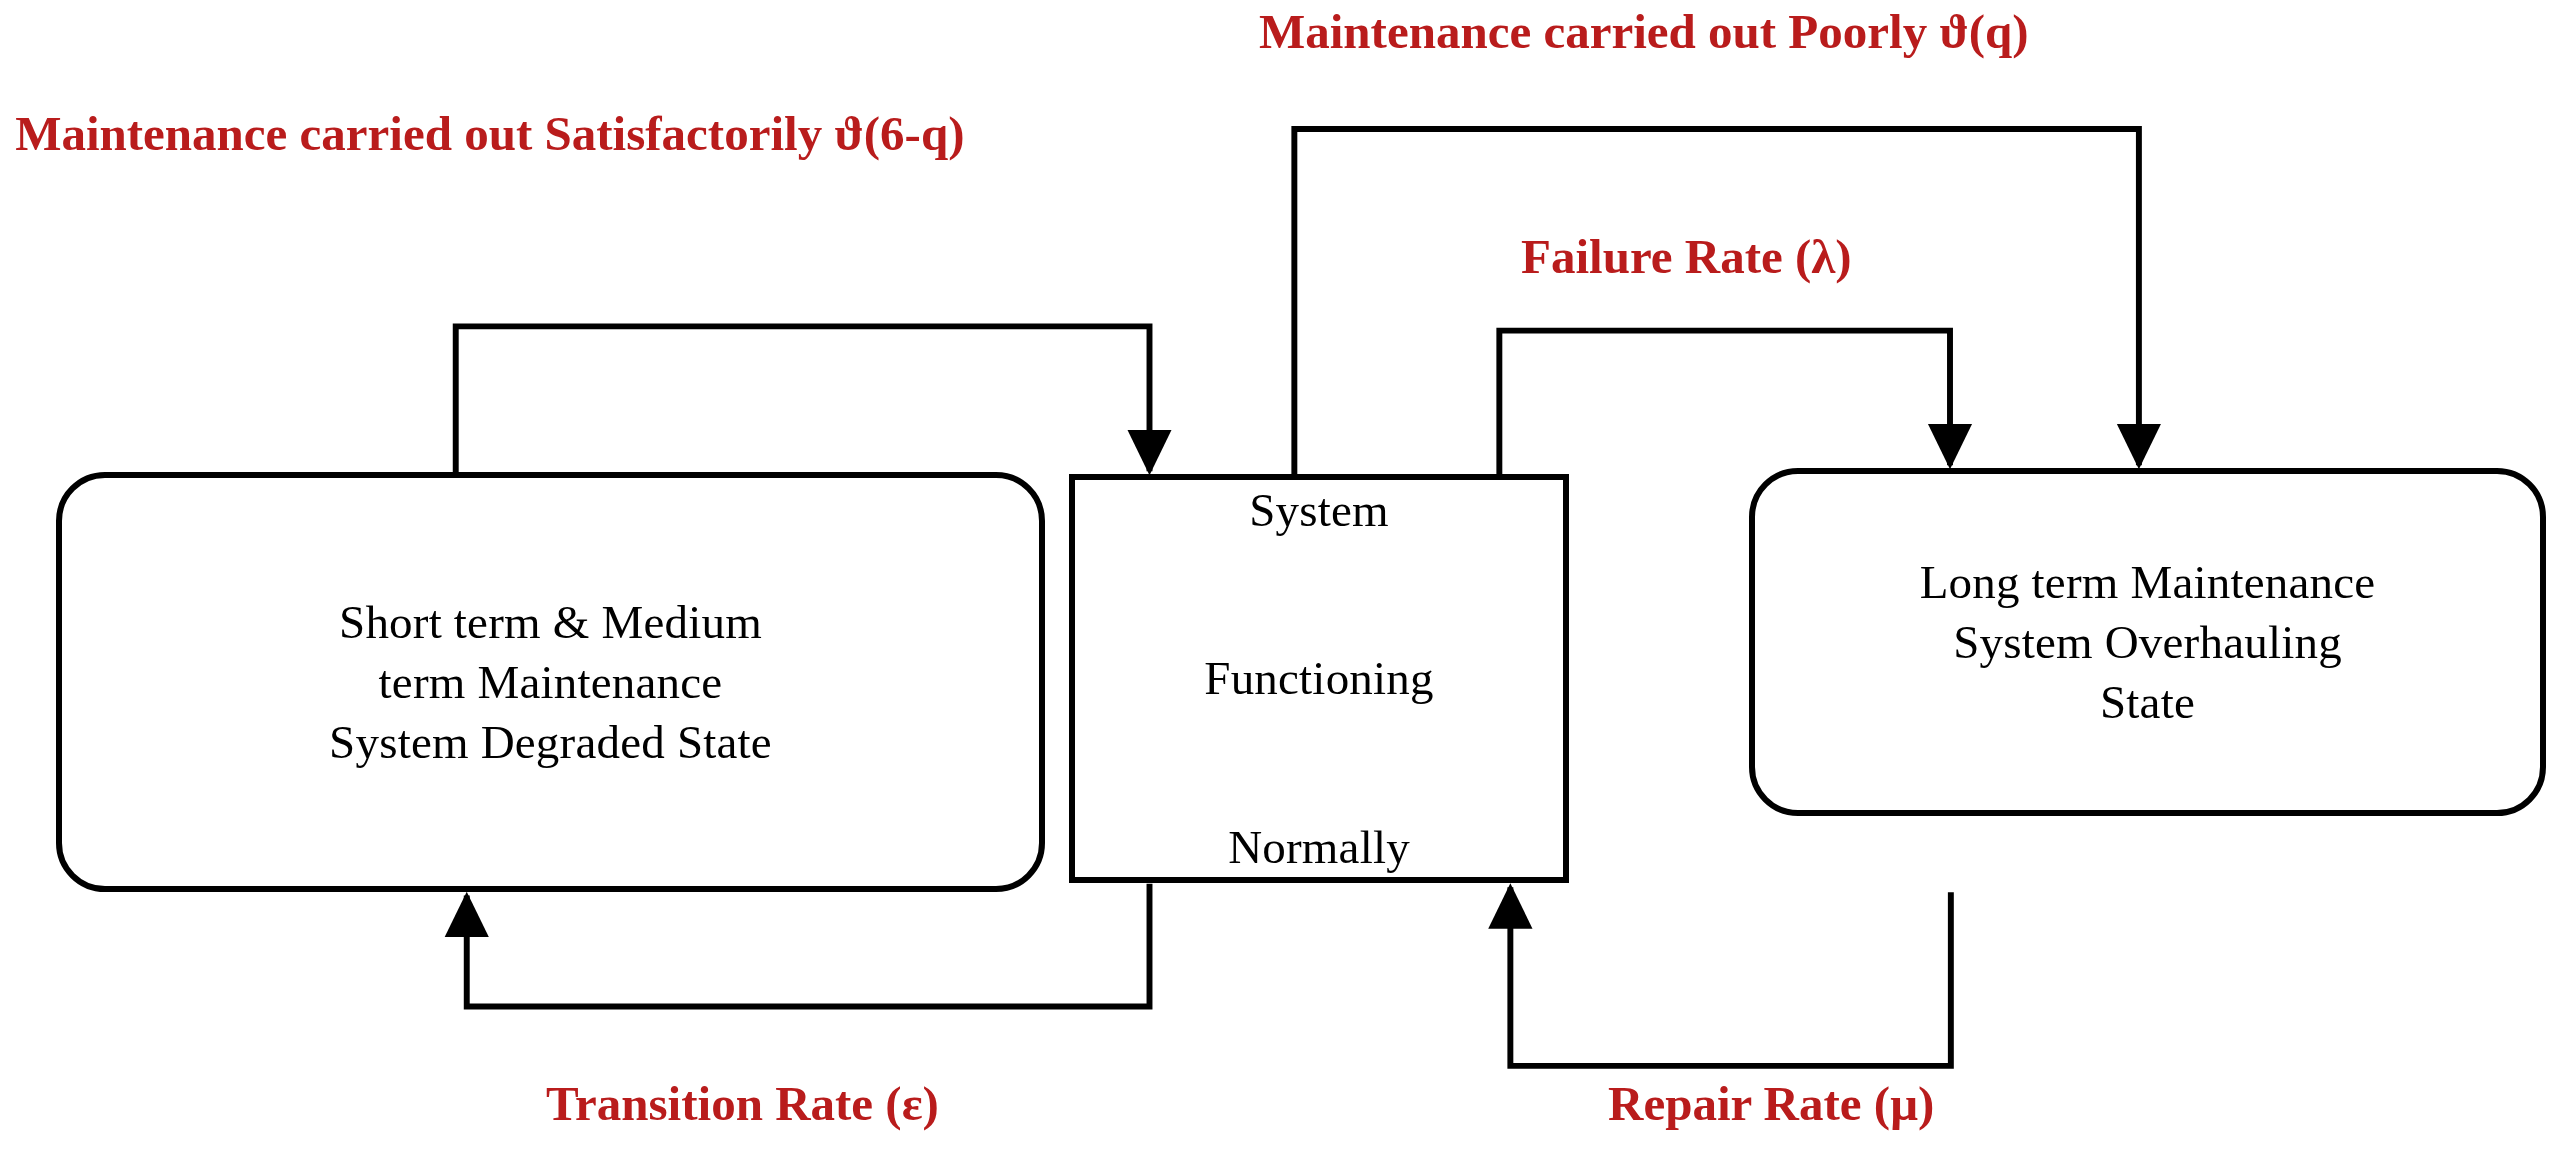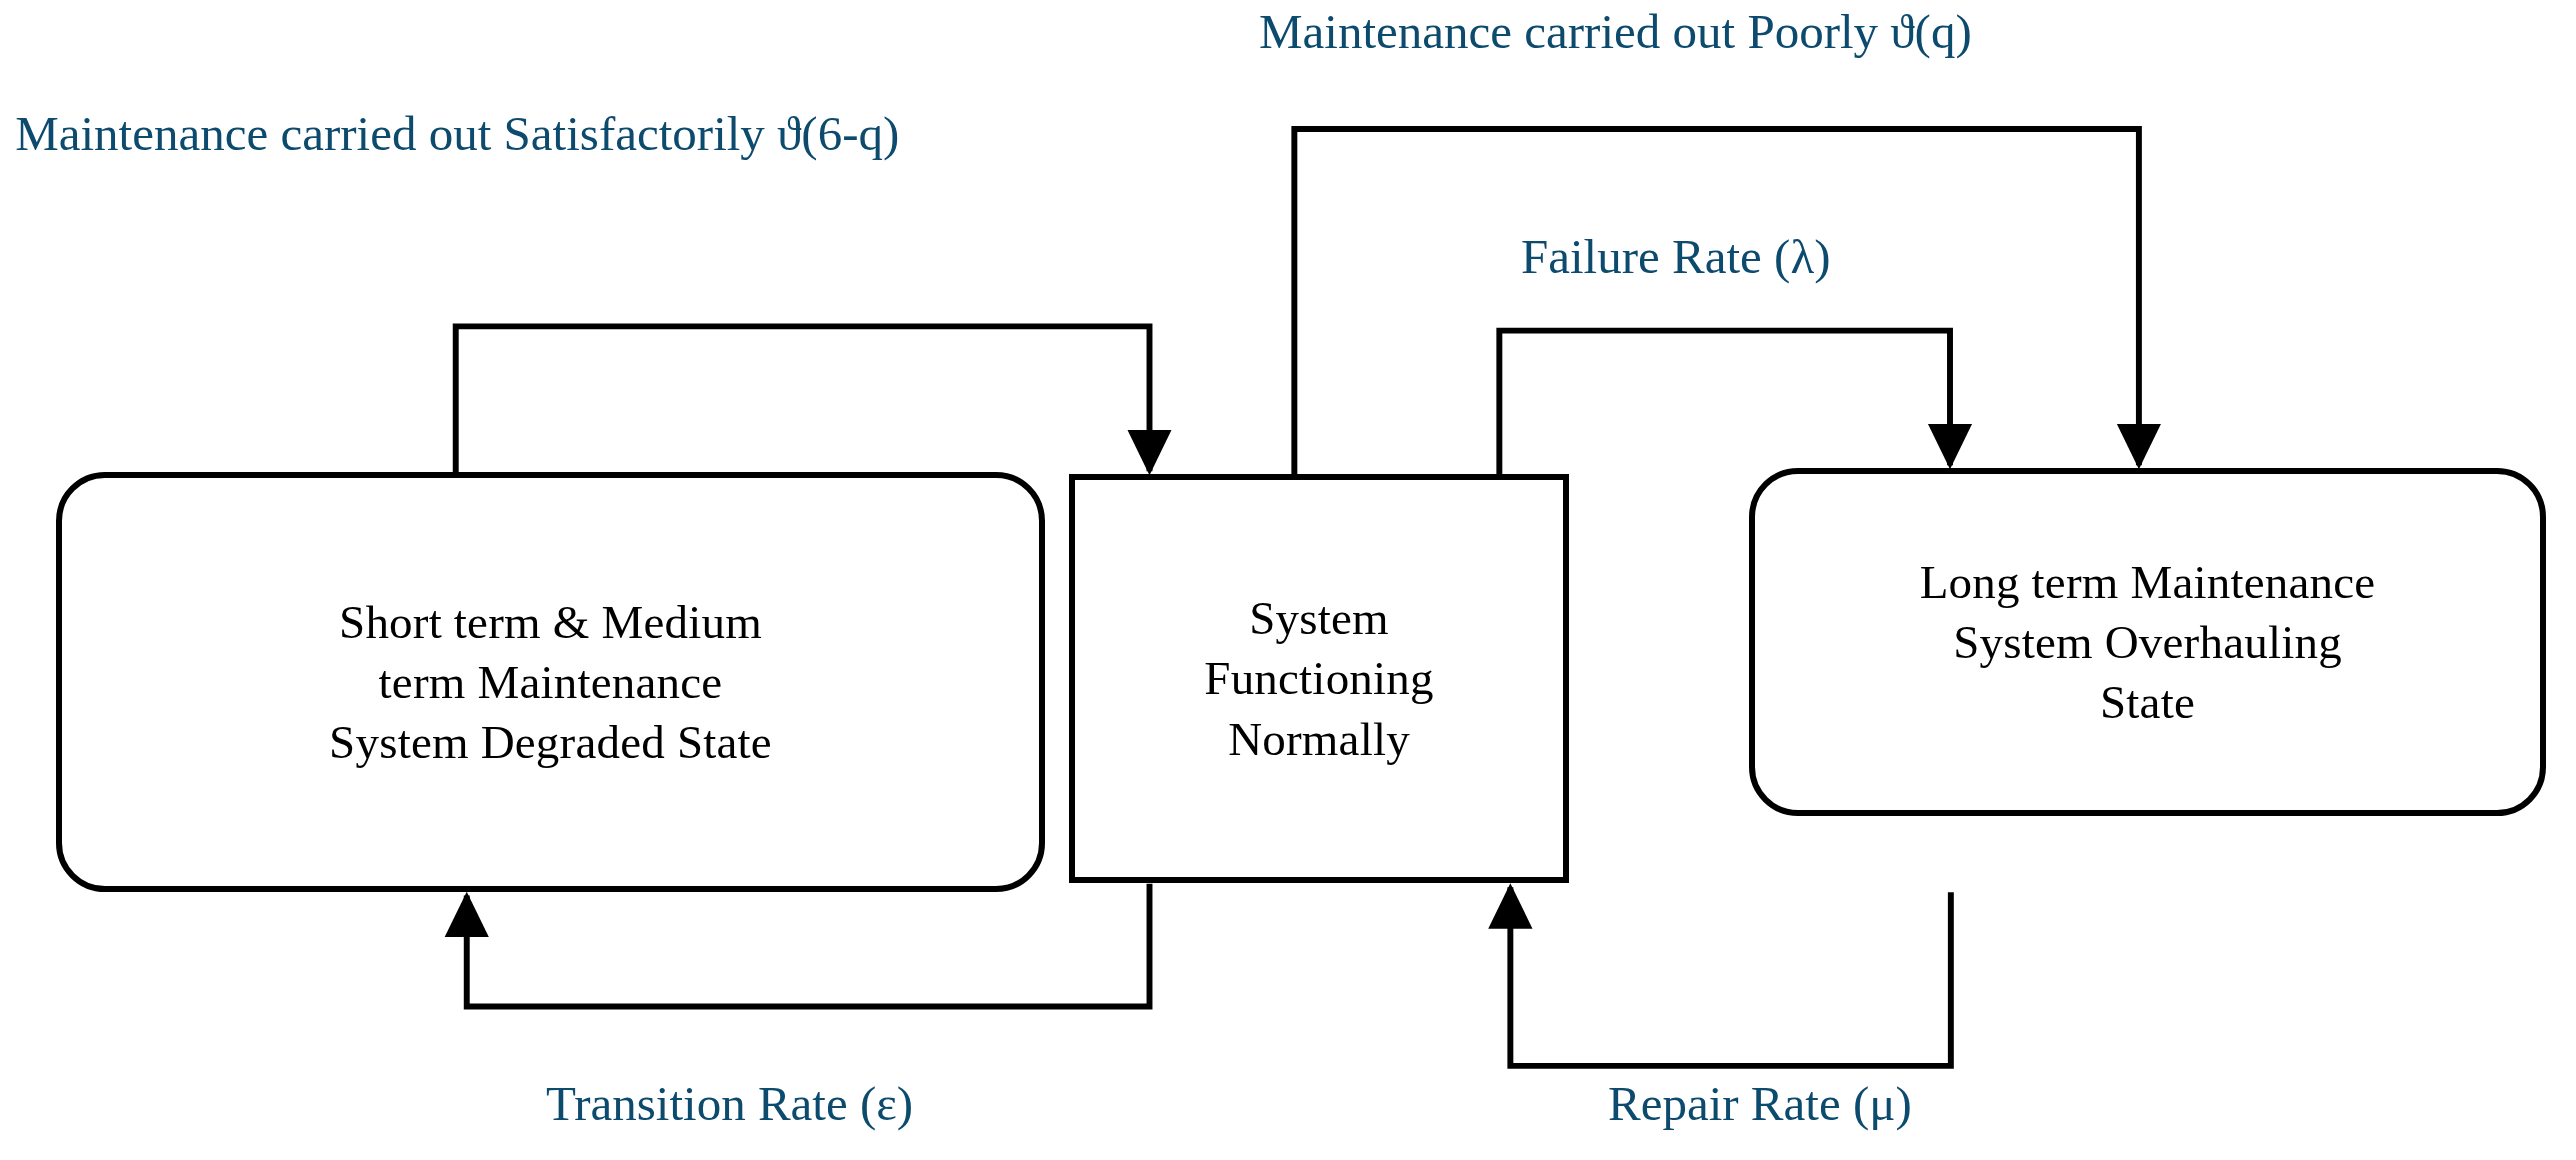--- a/index.html
+++ b/index.html
@@ -56,34 +56,36 @@
     left: 56px;
     top: 472px;
     width: 989px;
     height: 420px;
   }
   #node-normal {
     left: 1069px;
     top: 474px;
     width: 500px;
     height: 409px;
+    justify-content: space-between;
   }
   #node-overhaul {
     left: 1749px;
     top: 468px;
     width: 797px;
     height: 348px;
   }
   .edge-label {
     position: absolute;
     font-size: 49px;
     line-height: 1.1;
     white-space: nowrap;
-    color: #0c4a6e;
+    color: #b91c1c;
     z-index: 4;
+    font-weight: bold;
   }
   #label-poorly   { left: 1259px; top: 5.1px; }
   #label-satisfactorily { left: 15.2px; top: 107px; }
   #label-failure  { left: 1521px; top: 230px; }
   #label-transition { left: 546px; top: 1077px; }
   #label-repair   { left: 1571px; top: 1077px; margin-left: 37px; }
 </style>
 </head>
 <body>
 

